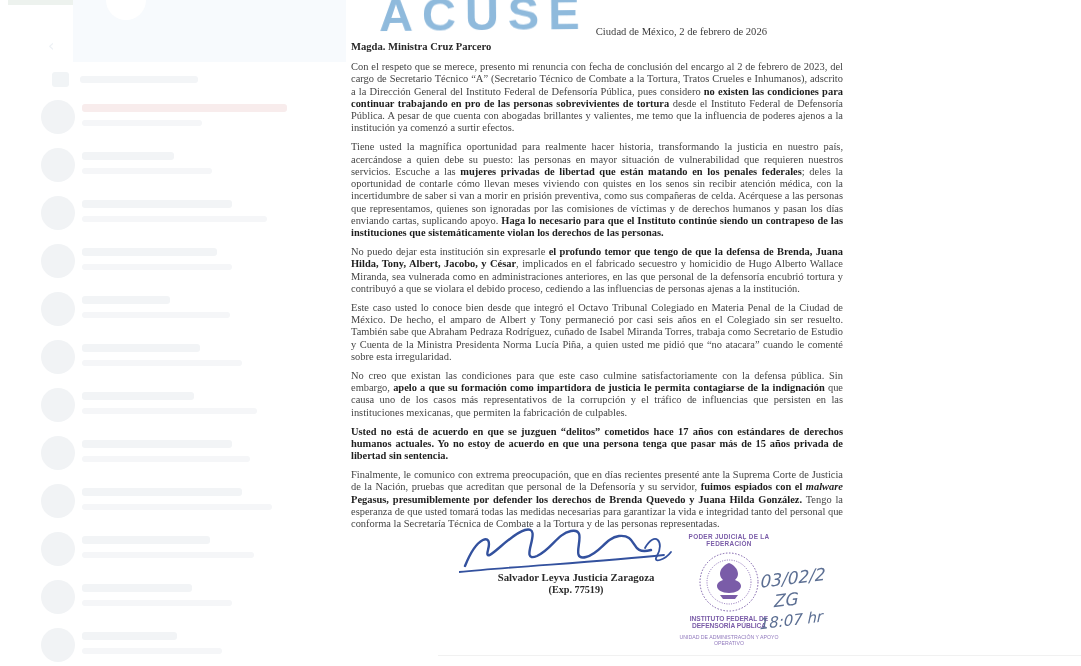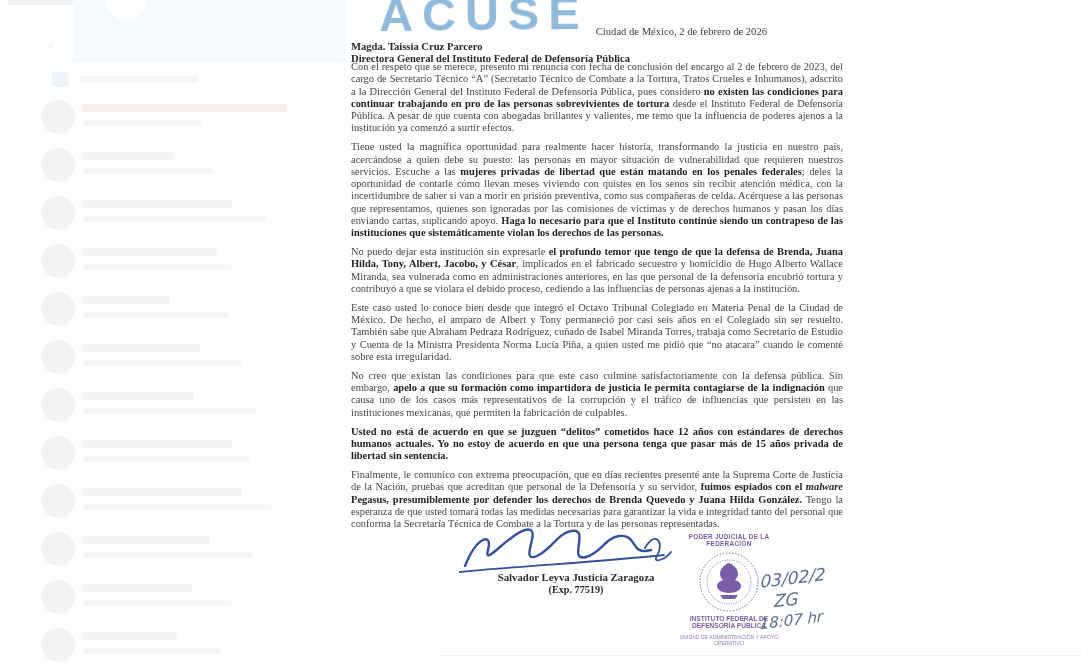--- a/index.html
+++ b/index.html
@@ -131,30 +131,29 @@
           <div class="l1" style="width:95px"></div>
           <div class="l2" style="width:140px"></div>
         </div>
       </div>
   </div>
 
   <div id="letter">
     <div id="stamp">ACUSE</div>
     <div id="dateline">Ciudad de México, 2 de febrero de 2026</div>
     <div id="recipient">
-      <div>Magda. Taissia Cruz Parcero</div>
-      <div>Directora General del Instituto Federal de Defensoría Pública</div>
+      <div>Magda. Ministra Cruz Parcero</div>
     </div>
     <div id="body">
         <p><span>Con el respeto que se merece, presento mi renuncia con fecha de conclusión del encargo al 2 de febrero de 2023, del cargo de Secretario Técnico “A” (Secretario Técnico de Combate a la Tortura, Tratos Crueles e Inhumanos), adscrito a la Dirección General del Instituto Federal de Defensoría Pública, pues considero </span><strong>no existen las condiciones para continuar trabajando en pro de las personas sobrevivientes de tortura</strong><span> desde el Instituto Federal de Defensoría Pública. A pesar de que cuenta con abogadas brillantes y valientes, me temo que la influencia de poderes ajenos a la institución ya comenzó a surtir efectos.</span></p>
         <p><span>Tiene usted la magnífica oportunidad para realmente hacer historia, transformando la justicia en nuestro país, acercándose a quien debe su puesto: las personas en mayor situación de vulnerabilidad que requieren nuestros servicios. Escuche a las </span><strong>mujeres privadas de libertad que están matando en los penales federales</strong><span>; deles la oportunidad de contarle cómo llevan meses viviendo con quistes en los senos sin recibir atención médica, con la incertidumbre de saber si van a morir en prisión preventiva, como sus compañeras de celda. Acérquese a las personas que representamos, quienes son ignoradas por las comisiones de víctimas y de derechos humanos y pasan los días enviando cartas, suplicando apoyo. </span><strong>Haga lo necesario para que el Instituto continúe siendo un contrapeso de las instituciones que sistemáticamente violan los derechos de las personas.</strong></p>
         <p><span>No puedo dejar esta institución sin expresarle </span><strong>el profundo temor que tengo de que la defensa de Brenda, Juana Hilda, Tony, Albert, Jacobo, y César</strong><span>, implicados en el fabricado secuestro y homicidio de Hugo Alberto Wallace Miranda, sea vulnerada como en administraciones anteriores, en las que personal de la defensoría encubrió tortura y contribuyó a que se violara el debido proceso, cediendo a las influencias de personas ajenas a la institución.</span></p>
         <p><span>Este caso usted lo conoce bien desde que integró el Octavo Tribunal Colegiado en Materia Penal de la Ciudad de México. De hecho, el amparo de Albert y Tony permaneció por casi seis años en el Colegiado sin ser resuelto. También sabe que Abraham Pedraza Rodríguez, cuñado de Isabel Miranda Torres, trabaja como Secretario de Estudio y Cuenta de la Ministra Presidenta Norma Lucía Piña, a quien usted me pidió que “no atacara” cuando le comenté sobre esta irregularidad.</span></p>
         <p><span>No creo que existan las condiciones para que este caso culmine satisfactoriamente con la defensa pública. Sin embargo, </span><strong>apelo a que su formación como impartidora de justicia le permita contagiarse de la indignación</strong><span> que causa uno de los casos más representativos de la corrupción y el tráfico de influencias que persisten en las instituciones mexicanas, que permiten la fabricación de culpables.</span></p>
-        <p><strong>Usted no está de acuerdo en que se juzguen “delitos” cometidos hace 12 años con estándares de derechos humanos actuales. Yo no estoy de acuerdo en que una persona tenga que pasar más de 15 años privada de libertad sin sentencia.</strong></p>
+        <p><strong>Usted no está de acuerdo en que se juzguen “delitos” cometidos hace 17 años con estándares de derechos humanos actuales. Yo no estoy de acuerdo en que una persona tenga que pasar más de 15 años privada de libertad sin sentencia.</strong></p>
         <p><span>Finalmente, le comunico con extrema preocupación, que en días recientes presenté ante la Suprema Corte de Justicia de la Nación, pruebas que acreditan que personal de la Defensoría y su servidor, </span><strong>fuimos espiados con el </strong><strong style="font-style: italic;">malware</strong><strong> Pegasus, presumiblemente por defender los derechos de Brenda Quevedo y Juana Hilda González.</strong><span> Tengo la esperanza de que usted tomará todas las medidas necesarias para garantizar la vida e integridad tanto del personal que conforma la Secretaría Técnica de Combate a la Tortura y de las personas representadas.</span></p>
       </div>
 
     <svg id="sig-svg" width="215" height="58" viewBox="0 0 215 58">
       <g stroke="#33519e" fill="none" stroke-linecap="round">
         <path stroke-width="2.4" d="M6 44 C 18 14, 34 10, 29 28 C 24 46, 50 12, 66 8 C 86 3, 58 42, 78 34 C 93 27, 98 12, 112 9 C 132 5, 108 40, 127 35 C 142 31, 146 16, 160 14 C 180 12, 170 34, 192 28"></path>
         <path stroke-width="1.8" d="M0 50 C 60 44, 140 40, 205 33"></path>
         <path stroke-width="1.8" d="M186 26 C 196 8, 206 20, 198 34 C 193 42, 206 38, 212 30"></path>
       </g>
     </svg>

